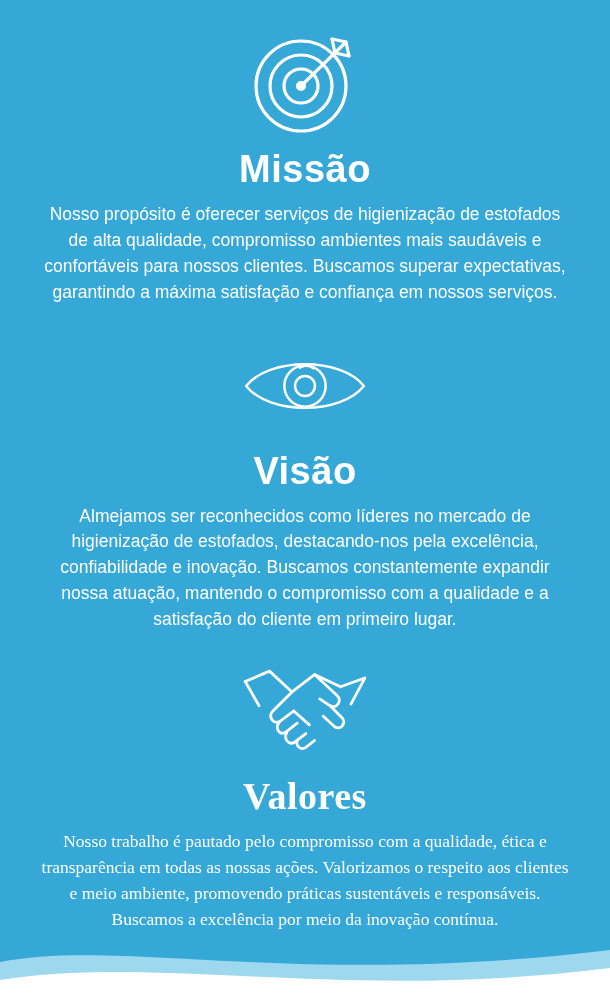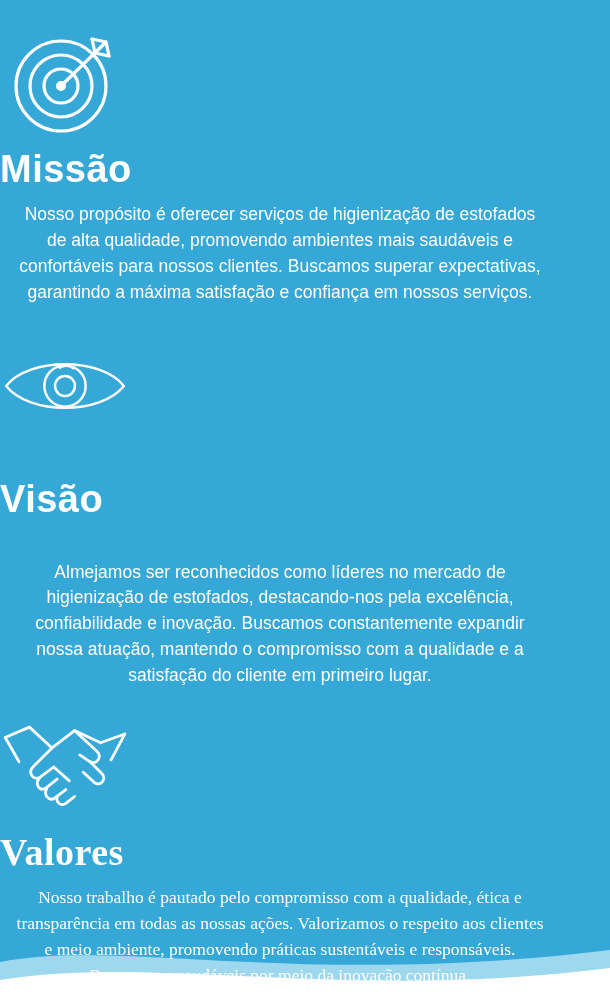--- a/index.html
+++ b/index.html
@@ -18,26 +18,26 @@
     inset: 0;
     background: #35a8d8;
     display: flex;
     flex-direction: column;
     align-items: center;
   }
   .section {
     width: 100%;
     display: flex;
     flex-direction: column;
-    align-items: flex-start;
+    align-items: center;
     position: relative;
     z-index: 3;
   }
   .sec-mission { padding-top: 24px; }
-  .sec-vision  { padding-top: 20px; gap: 28px; }
+  .sec-vision  { padding-top: 20px; }
   .sec-values  { padding-top: 18px; font-family: Liberation Serif, serif; }
 
   .icon-wrap {
     width: 130px;
     height: 120px;
     display: flex;
     align-items: center;
     justify-content: center;
   }
   .icon-wrap svg { display: block; }
@@ -81,21 +81,21 @@
         <circle cx="55" cy="57" r="45"></circle>
         <circle cx="55" cy="57" r="31"></circle>
         <circle cx="55" cy="57" r="17"></circle>
         <circle cx="55" cy="57" r="5" fill="#ffffff" stroke="none"></circle>
         <path d="M55 57 L100 13"></path>
         <path d="M86 10 L100 13 L103 27"></path>
         <path d="M86 10 L89 24 L103 27"></path>
       </svg>
     </div>
     <h2 class="sec-title">Missão</h2>
-    <p class="sec-body">Nosso propósito é oferecer serviços de higienização de estofados de alta qualidade, promovendo ambientes mais saudáveis e confortáveis para nossos clientes. Buscamos superar expectativas, garantindo a máxima satisfação e confiança em nossos serviços.</p>
+    <p class="sec-body">Nosso propósito é oferecer serviços de higienização de estofados de alta qualidade, compromisso ambientes mais saudáveis e confortáveis para nossos clientes. Buscamos superar expectativas, garantindo a máxima satisfação e confiança em nossos serviços.</p>
   </section>
 
   <section class="section sec-vision">
     <div class="icon-wrap">
       <svg width="170" height="92" viewBox="0 0 170 92" fill="none" stroke="#ffffff" stroke-width="3.2" stroke-linecap="round" stroke-linejoin="round">
         <path d="M8 46 C38 8, 132 8, 162 46 C132 84, 38 84, 8 46 Z"></path>
         <circle cx="85" cy="46" r="27"></circle>
         <circle cx="85" cy="46" r="13"></circle>
         <path d="M78 22 C84 18, 92 19, 96 23"></path>
       </svg>
@@ -114,20 +114,20 @@
         <path d="M46 64 C40 70, 44 80, 52 77 L66 66"></path>
         <path d="M54 77 C50 84, 56 92, 63 88 L76 78"></path>
         <path d="M66 86 C64 92, 70 98, 76 94 L86 86"></path>
         <path d="M86 10 L112 34 C118 40, 112 50, 104 46 L92 38"></path>
         <path d="M104 46 L118 60 C123 66, 116 75, 109 70 L96 58"></path>
         <path d="M6 18 L22 46"></path>
         <path d="M144 14 L128 44"></path>
       </svg>
     </div>
     <h2 class="sec-title">Valores</h2>
-    <p class="sec-body">Nosso trabalho é pautado pelo compromisso com a qualidade, ética e transparência em todas as nossas ações. Valorizamos o respeito aos clientes e meio ambiente, promovendo práticas sustentáveis e responsáveis. Buscamos a saudáveis por meio da inovação contínua.</p>
+    <p class="sec-body">Nosso trabalho é pautado pelo compromisso com a qualidade, ética e transparência em todas as nossas ações. Valorizamos o respeito aos clientes e meio ambiente, promovendo práticas sustentáveis e responsáveis. Buscamos a excelência por meio da inovação contínua.</p>
   </section>
 
   <svg class="waves" viewBox="0 0 610 90" preserveAspectRatio="none">
     <path d="M0 52 C120 28, 300 78, 610 40 L610 90 L0 90 Z" fill="#9ed8ef"></path>
     <path d="M0 70 C160 44, 340 92, 610 58 L610 90 L0 90 Z" fill="#ffffff"></path>
   </svg>
 </div>
 
 </body></html>

